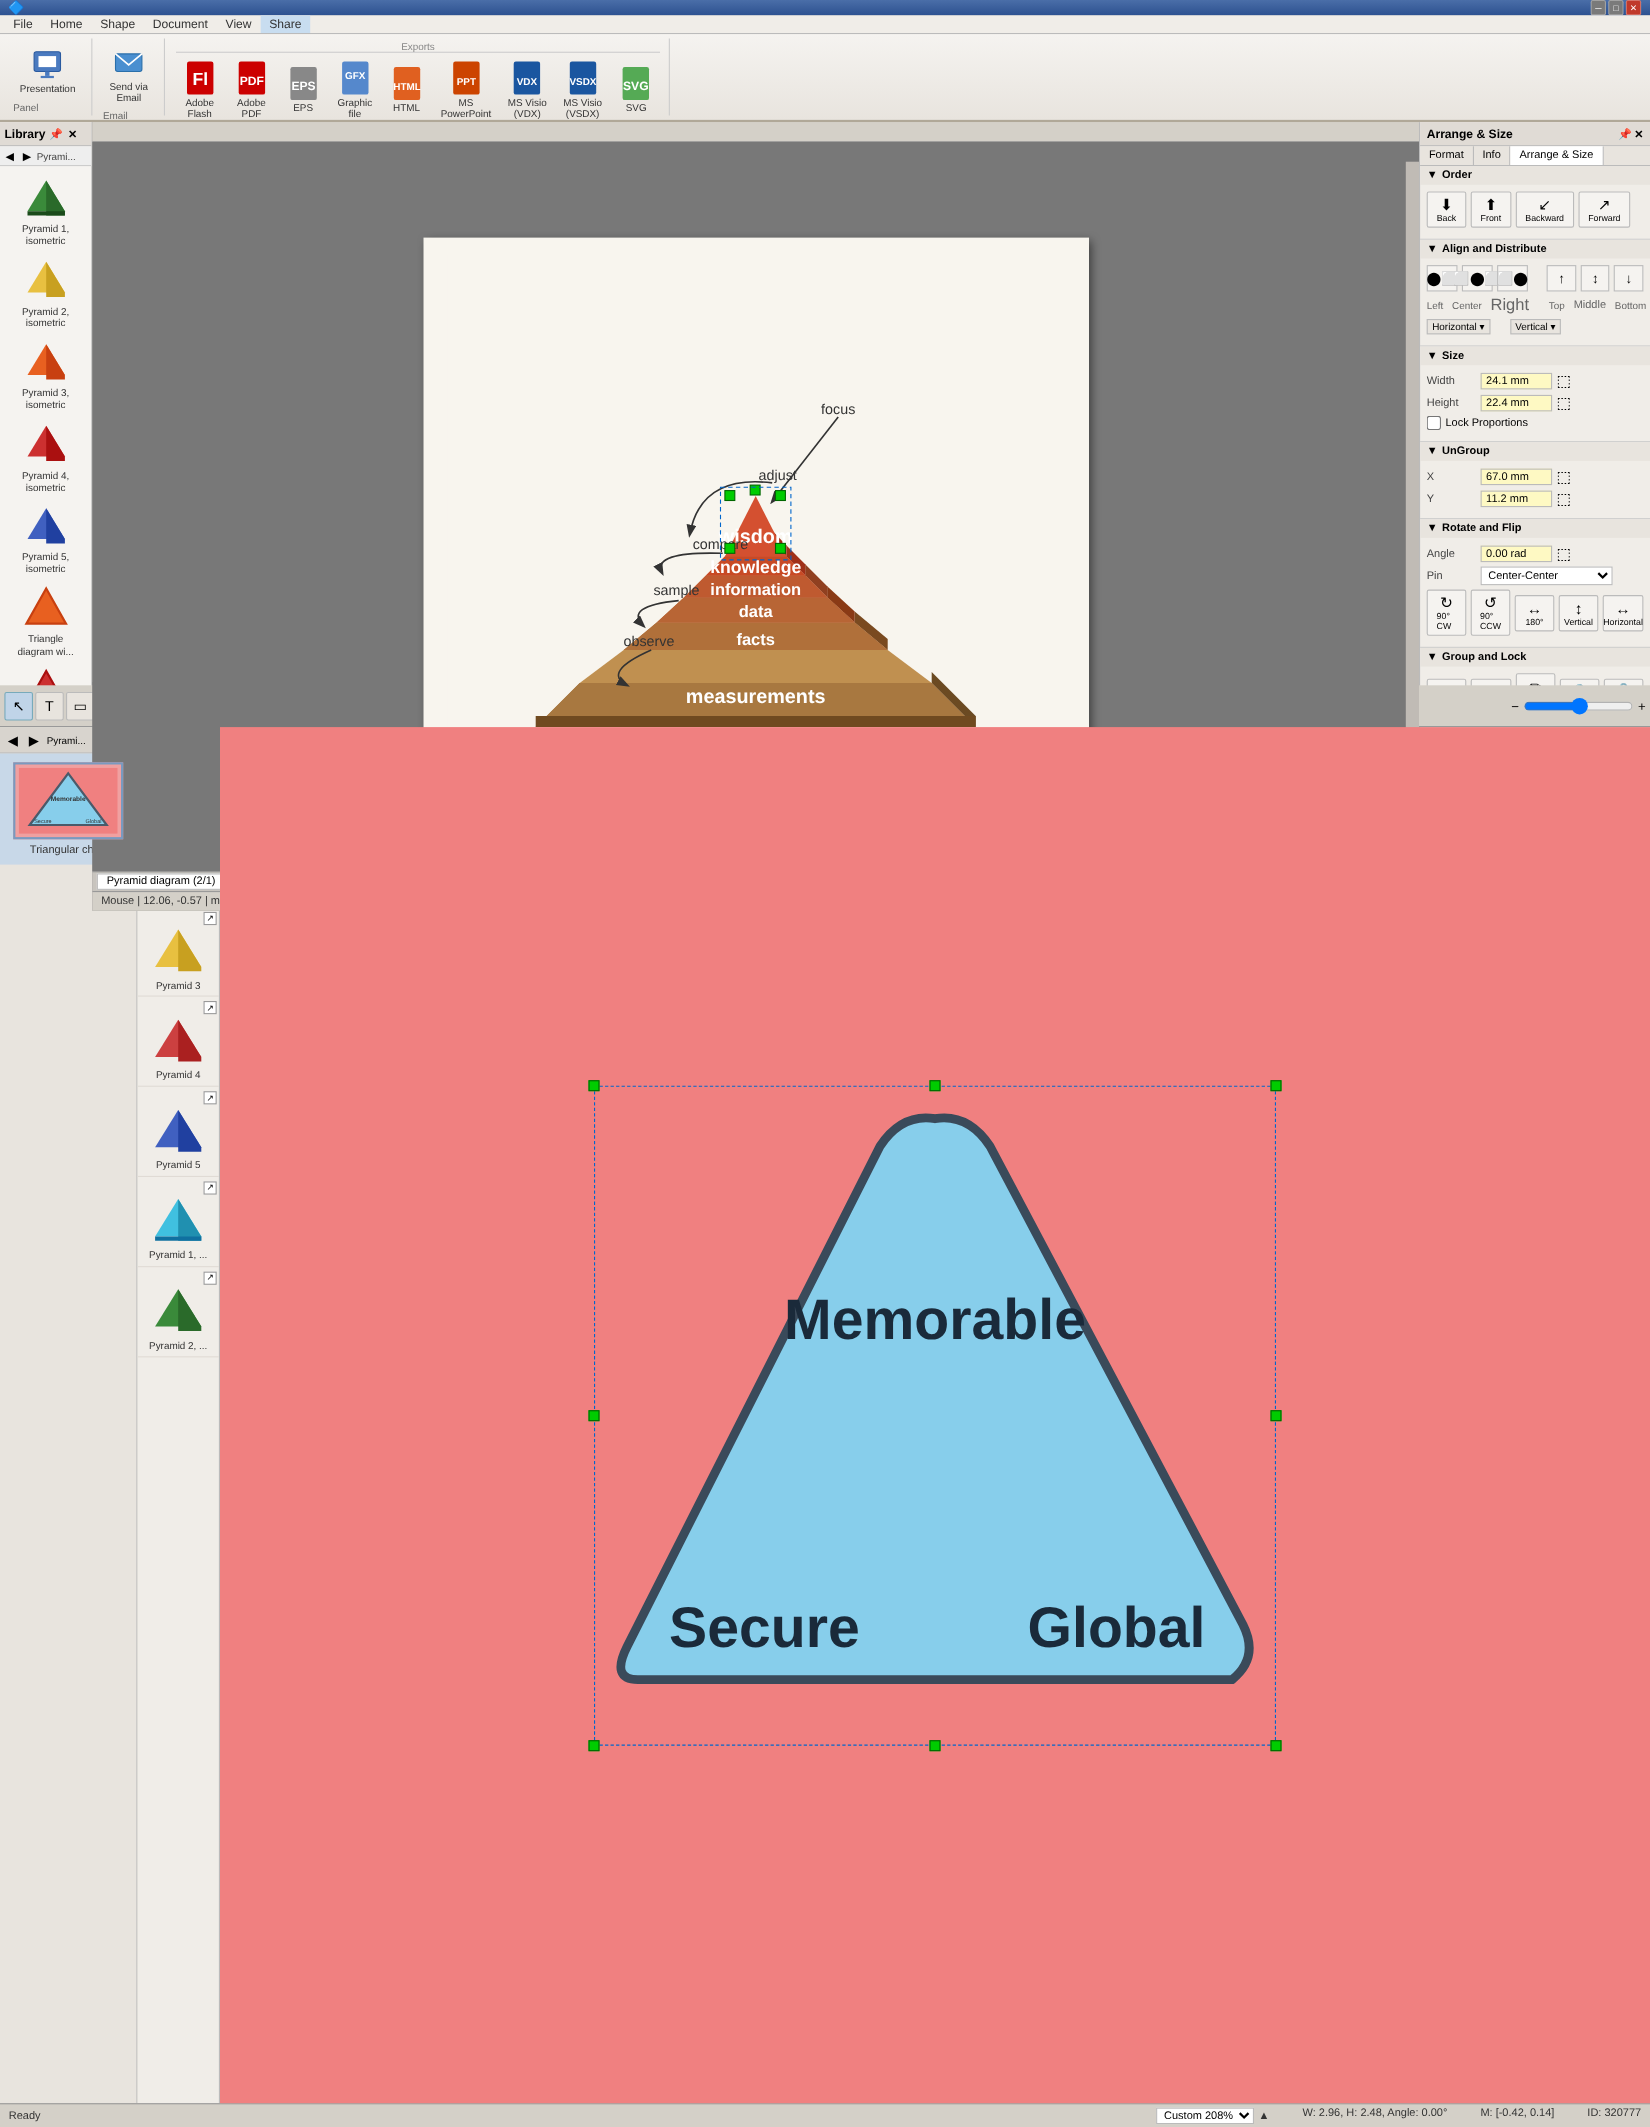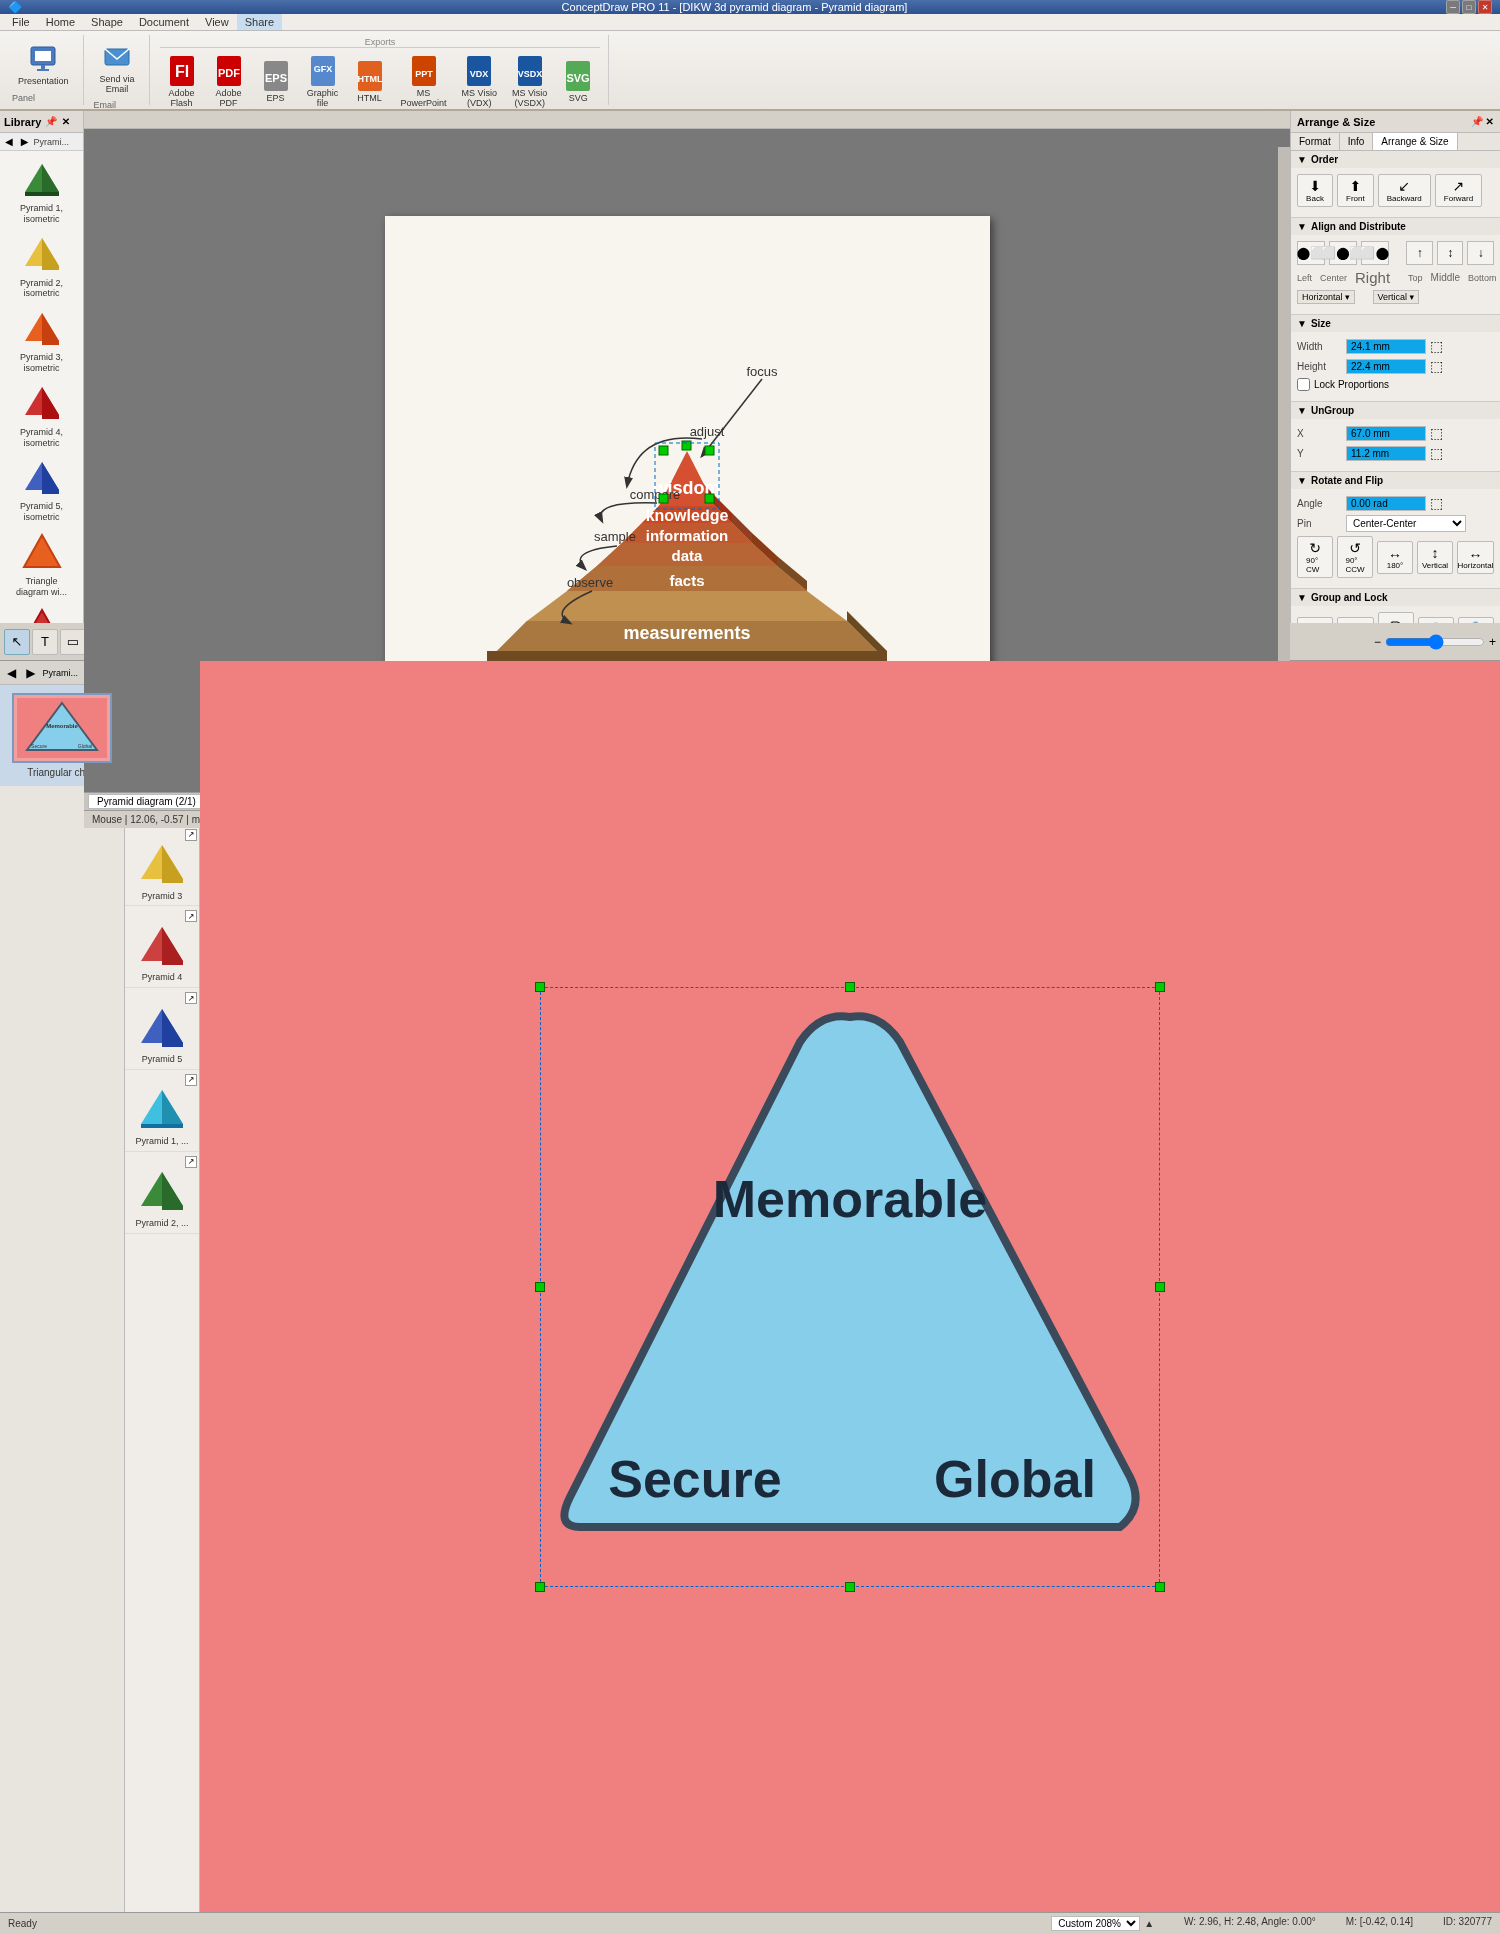--- a/index.html
+++ b/index.html
@@ -60,21 +60,21 @@
     .rpanel-tab { padding: 3px 8px; font-size: 10px; cursor: pointer; border-right: 1px solid #bbb; }
     .rpanel-tab.active { background: #fff; }
     .rpanel-section { border-bottom: 1px solid #ccc; }
     .rpanel-section-header { background: #e8e4de; padding: 3px 6px; font-size: 10px; font-weight: bold; cursor: pointer; display: flex; align-items: center; gap: 4px; }
     .rpanel-content { padding: 6px; }
     .rpanel-row { display: flex; align-items: center; gap: 4px; margin-bottom: 4px; }
     .rpanel-btn { padding: 3px 8px; font-size: 10px; background: #f5f3f0; border: 1px solid #bbb; cursor: pointer; border-radius: 2px; display: flex; flex-direction: column; align-items: center; min-width: 36px; }
     .rpanel-btn-icon { font-size: 14px; }
     .rpanel-btn-label { font-size: 8px; }
     .rpanel-label { font-size: 10px; color: #444; min-width: 45px; }
-    .rpanel-input { width: 80px; font-size: 10px; border: 1px solid #bbb; padding: 1px 4px; background: #0ea5e9; }
+    .rpanel-input { width: 65px; font-size: 10px; border: 1px solid #bbb; padding: 1px 4px; background: #fef9c3; }
     .align-btn { width: 28px; height: 24px; background: #f5f3f0; border: 1px solid #bbb; cursor: pointer; display: flex; align-items: center; justify-content: center; font-size: 12px; }
     .rpanel-select { font-size: 10px; border: 1px solid #bbb; padding: 1px 2px; background: white; width: 120px; }
 
     
     .bottom-section { width: 100%; height: 1314px; background: #d4d0c8; display: flex; flex-direction: column; border-top: 3px solid #555; }
 
     
     .toolbar-row { height: 38px; background: #d4d0c8; border-bottom: 1px solid #999; display: flex; align-items: center; padding: 0 4px; gap: 2px; }
     .tool-btn { width: 26px; height: 26px; background: #e8e4de; border: 1px solid #bbb; cursor: pointer; display: flex; align-items: center; justify-content: center; font-size: 13px; border-radius: 2px; }
     .tool-btn.active { background: #c0d4e8; border-color: #7ab; }
@@ -114,21 +114,20 @@
   </style>
 </head>
 <body>
 
 <div class="top-section">
 
   <div class="title-bar">
     <div style="display:flex;align-items:center;gap:4px;">
       <span style="font-size:12px;">🔷</span>
     </div>
-    <span class="title-bar-title">ConceptDraw PRO 11 - [DIKW 3d pyramid diagram - Pyramid diagram]</span>
     <div class="title-bar-controls">
       <div class="title-btn minimize">─</div>
       <div class="title-btn maximize">□</div>
       <div class="title-btn close">✕</div>
     </div>
   </div>
 
   <div class="menu-bar">
     <span class="menu-item">File</span>
     <span class="menu-item">Home</span>

